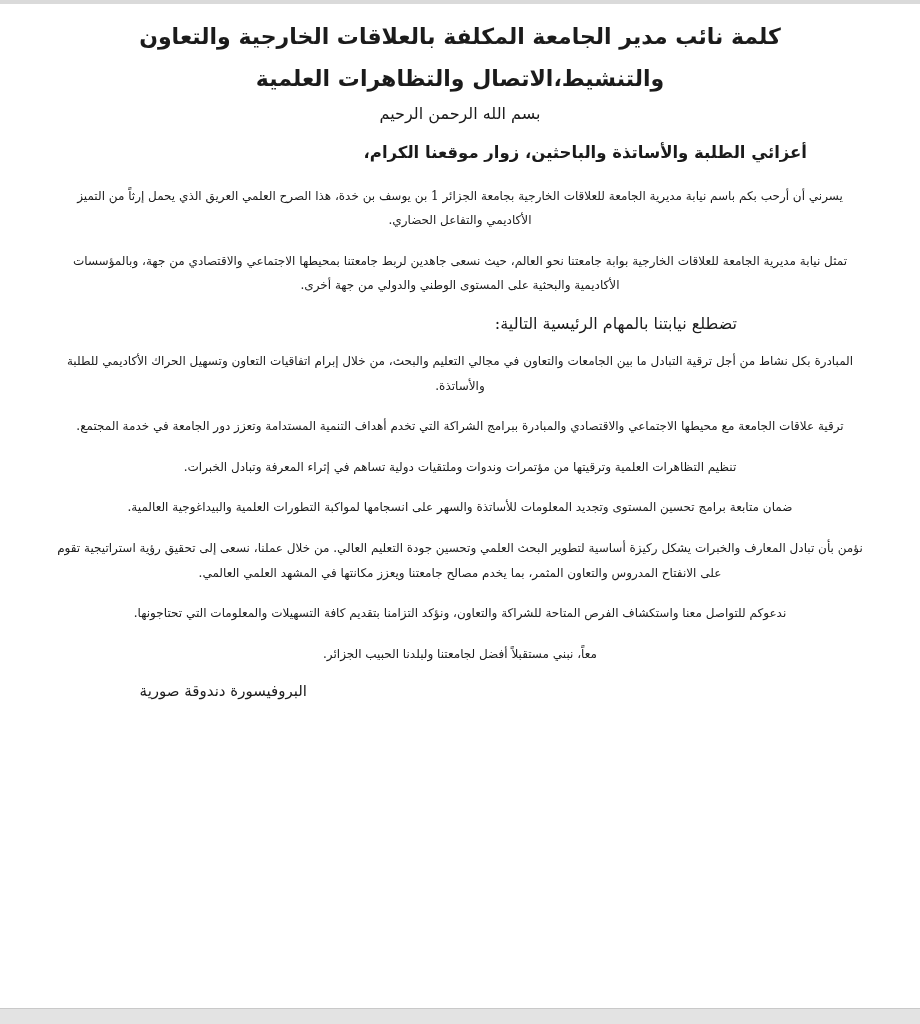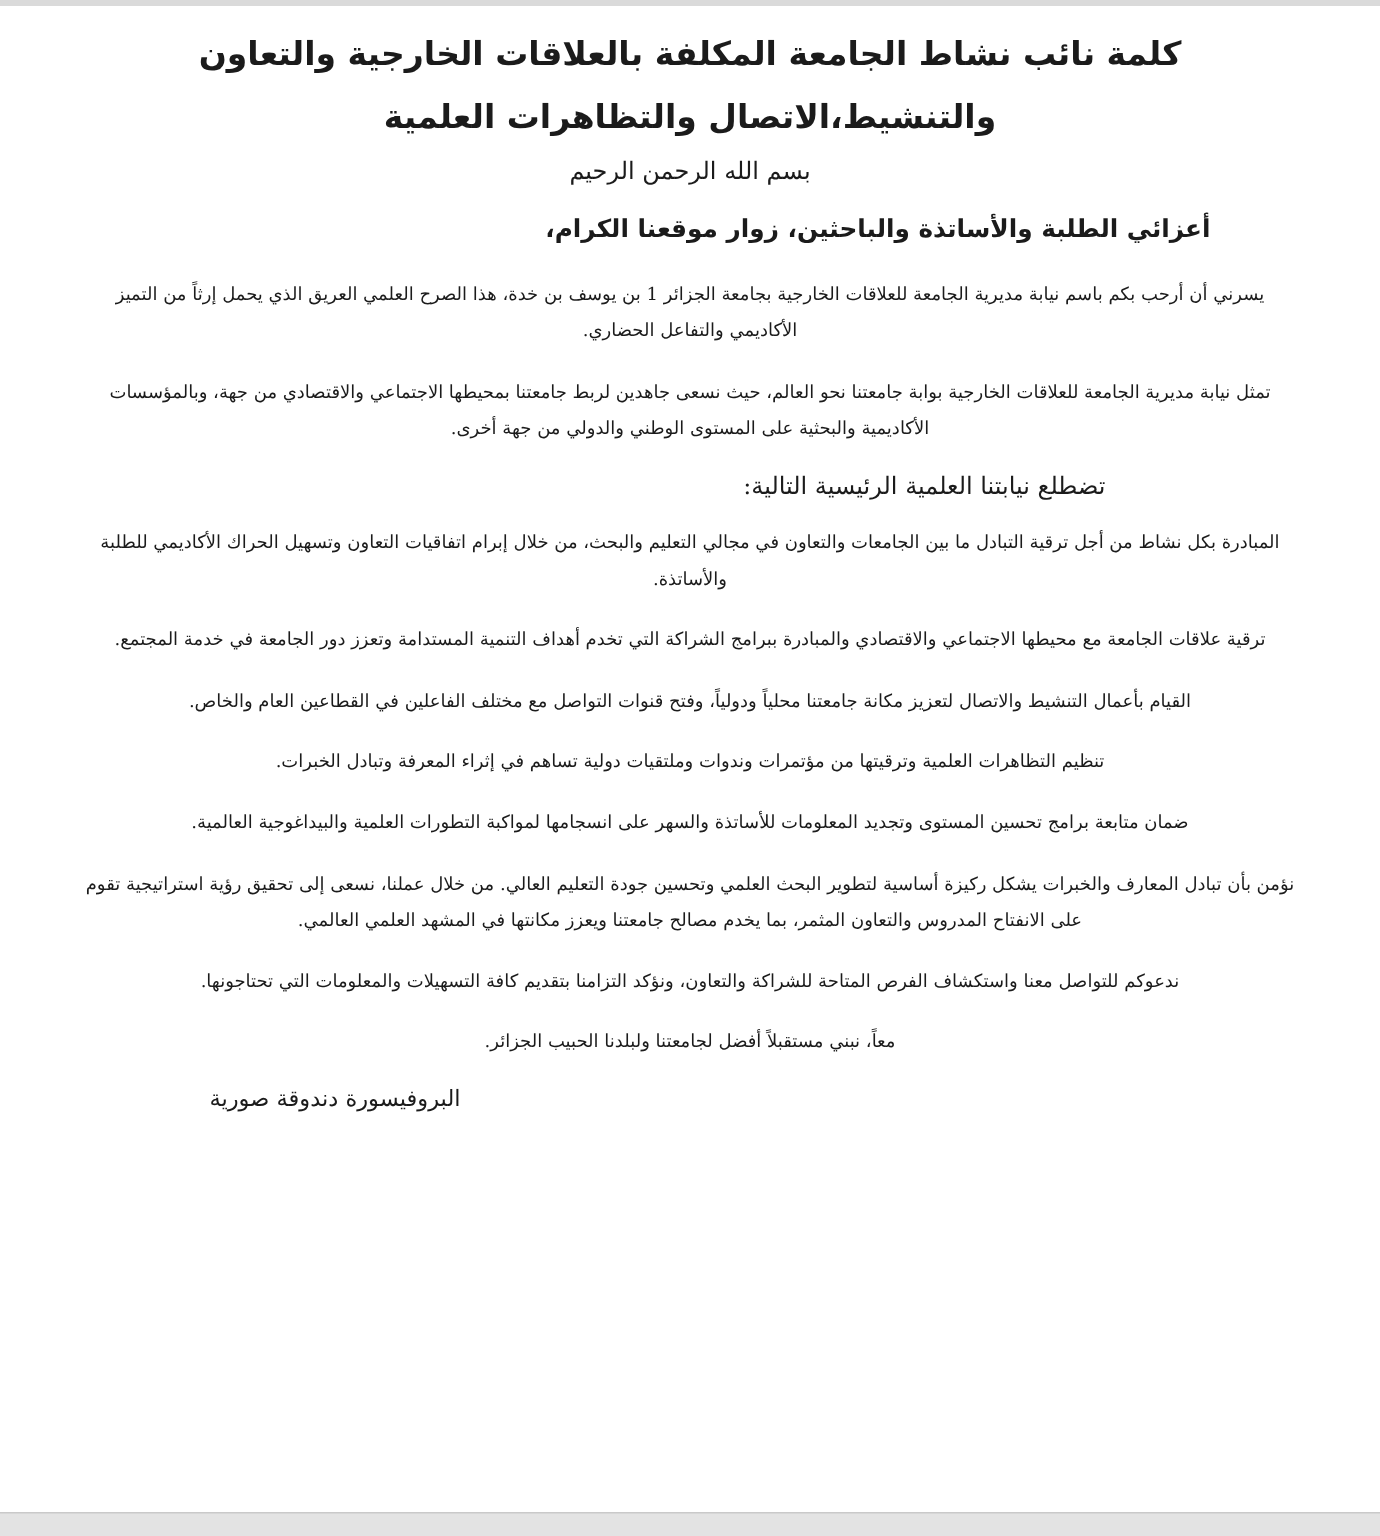--- a/index.html
+++ b/index.html
@@ -75,36 +75,35 @@
   }
 </style>
 </head>
 <body>
 
 <div class="strip-top"></div>
 
 <main class="doc">
 
   <h1 class="title">
-    <span class="tline">كلمة نائب نشاط الجامعة المكلفة بالعلاقات الخارجية والتعاون</span>
+    <span class="tline">كلمة نائب مدير الجامعة المكلفة بالعلاقات الخارجية والتعاون</span>
     <span class="tline">والتنشيط،الاتصال والتظاهرات العلمية</span>
   </h1>
 
   <p class="basmala">بسم الله الرحمن الرحيم</p>
 
   <p class="greeting">أعزائي الطلبة والأساتذة والباحثين، زوار موقعنا الكرام،</p>
 
   <p class="para">يسرني أن أرحب بكم باسم نيابة مديرية الجامعة للعلاقات الخارجية بجامعة الجزائر 1 بن يوسف بن خدة، هذا الصرح العلمي العريق الذي يحمل إرثاً من التميز الأكاديمي والتفاعل الحضاري.</p>
   <p class="para">تمثل نيابة مديرية الجامعة للعلاقات الخارجية بوابة جامعتنا نحو العالم، حيث نسعى جاهدين لربط جامعتنا بمحيطها الاجتماعي والاقتصادي من جهة، وبالمؤسسات الأكاديمية والبحثية على المستوى الوطني والدولي من جهة أخرى.</p>
 
-  <p class="missions-intro">تضطلع نيابتنا العلمية الرئيسية التالية:</p>
+  <p class="missions-intro">تضطلع نيابتنا بالمهام الرئيسية التالية:</p>
 
   <p class="para">المبادرة بكل نشاط من أجل ترقية التبادل ما بين الجامعات والتعاون في مجالي التعليم والبحث، من خلال إبرام اتفاقيات التعاون وتسهيل الحراك الأكاديمي للطلبة والأساتذة.</p>
   <p class="para">ترقية علاقات الجامعة مع محيطها الاجتماعي والاقتصادي والمبادرة ببرامج الشراكة التي تخدم أهداف التنمية المستدامة وتعزز دور الجامعة في خدمة المجتمع.</p>
-  <p class="para">القيام بأعمال التنشيط والاتصال لتعزيز مكانة جامعتنا محلياً ودولياً، وفتح قنوات التواصل مع مختلف الفاعلين في القطاعين العام والخاص.</p>
   <p class="para">تنظيم التظاهرات العلمية وترقيتها من مؤتمرات وندوات وملتقيات دولية تساهم في إثراء المعرفة وتبادل الخبرات.</p>
   <p class="para">ضمان متابعة برامج تحسين المستوى وتجديد المعلومات للأساتذة والسهر على انسجامها لمواكبة التطورات العلمية والبيداغوجية العالمية.</p>
 
   <p class="para">نؤمن بأن تبادل المعارف والخبرات يشكل ركيزة أساسية لتطوير البحث العلمي وتحسين جودة التعليم العالي. من خلال عملنا، نسعى إلى تحقيق رؤية استراتيجية تقوم على الانفتاح المدروس والتعاون المثمر، بما يخدم مصالح جامعتنا ويعزز مكانتها في المشهد العلمي العالمي.</p>
   <p class="para">ندعوكم للتواصل معنا واستكشاف الفرص المتاحة للشراكة والتعاون، ونؤكد التزامنا بتقديم كافة التسهيلات والمعلومات التي تحتاجونها.</p>
   <p class="para">معاً، نبني مستقبلاً أفضل لجامعتنا ولبلدنا الحبيب الجزائر.</p>
 
   <div class="signature">
     <p class="sig-name">البروفيسورة دندوقة صورية</p>
 

